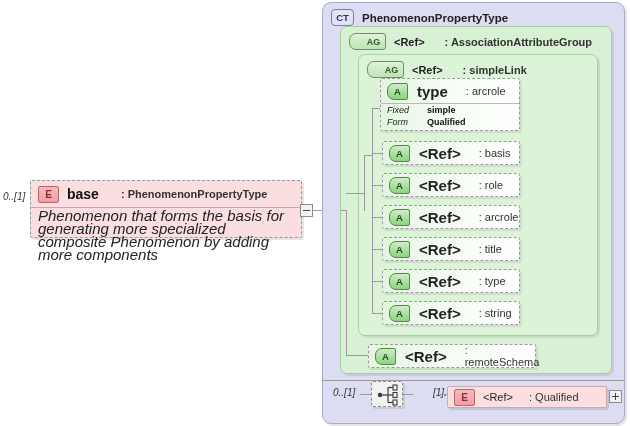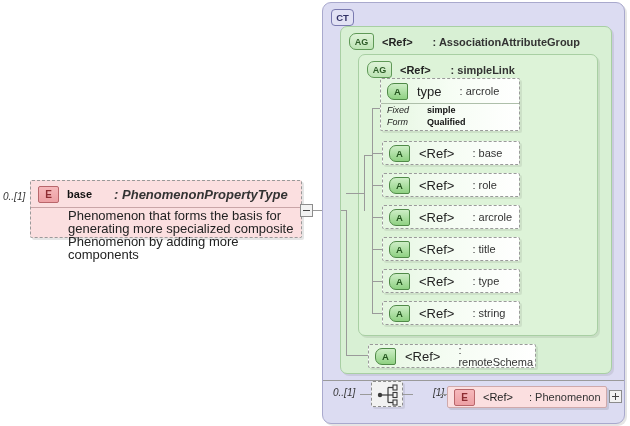--- a/index.html
+++ b/index.html
@@ -43,25 +43,25 @@
   .badge-e {
     width: 19px; height: 15px;
     background: linear-gradient(#f6b8bb,#eda0a4);
     border: 1px solid #b9666b;
     border-radius: 2px;
     color: #8d2c32;
     font-size: 10px; font-weight: bold;
     display: flex; align-items: center; justify-content: center;
     flex: none;
   }
-  #base-name  { margin-left: 8px; font-weight: bold; font-size: 11px; color: #111; }
-  #base-type  { margin-left: 22px; font-weight: bold; font-size: 13px; color: #333; font-style: italic; }
+  #base-name  { margin-left: 8px; font-weight: bold; font-size: 14px; color: #111; }
+  #base-type  { margin-left: 22px; font-weight: bold; font-size: 11px; color: #333; }
   #base-desc {
     position: absolute; left: 7px; right: 6px; top: 28px;
-    font-size: 13px; line-height: 13px; color: #222; margin-left: 30px;
+    font-style: italic; font-size: 15px; line-height: 13px; color: #222;
   }
 
   
   .expander {
     width: 13px; height: 13px;
     background: #f2f2f2;
     border: 1px solid #8c8c8c;
     display: flex; align-items: center; justify-content: center;
   }
   .expander span {
@@ -114,20 +114,21 @@
 
   .ag-head { position: absolute; left: 8px; top: 6px; display:flex; align-items:center; }
   .badge-ag {
     width: 23px; height: 15px;
     background: linear-gradient(#dff3d9,#bde4b4);
     border: 1px solid #5f9957;
     border-radius: 7px 3px 3px 7px;
     color: #2d5c28; font-size: 9px; font-weight: bold;
     display:flex; align-items:center; justify-content:center;
     flex:none;
+    padding-left:12px;
   }
   .ag-ref  { margin-left: 8px; font-weight: bold; font-size: 11px; color: #222; }
   .ag-type { margin-left: 20px; font-weight: bold; font-size: 11px; color: #333; text-align: center; }
 
   
   .attr-row {
     background: linear-gradient(to right,#e4f6e0 0%,#f4fcf2 45%,#ffffff 100%);
     border: 1px dashed #9a9a9a;
     border-radius: 2px;
     box-shadow: 2px 2px 0 rgba(0,0,0,.07);
@@ -137,21 +138,21 @@
   }
   .badge-a {
     width: 19px; height: 15px;
     background: linear-gradient(#cdeec6,#8fd182);
     border: 1px solid #4f8a47;
     border-radius: 7px 2px 2px 7px;
     color: #24551f; font-size: 9.5px; font-weight: bold;
     display:flex; align-items:center; justify-content:center;
     flex:none;
   }
-  .attr-name { margin-left: 9px; font-size: 13px; color: #222; }
+  .attr-name { margin-left: 9px; font-size: 15px; color: #222; font-weight: bold; }
   .attr-type { margin-left: 18px; font-size: 11px; color: #333; }
 
   
   #attr-type-box {
     left: 380px; top: 78px; width: 140px; height: 53px;
     background: linear-gradient(to right,#e4f6e0 0%,#f6fdf4 50%,#ffffff 100%);
     border: 1px dashed #9a9a9a;
     border-radius: 2px;
     box-shadow: 2px 2px 0 rgba(0,0,0,.07);
   }
@@ -206,20 +207,21 @@
 
 <div class="abs hline" style="left:302px; top:210px; width:6px;"></div>
 <div class="abs expander" style="left:300px; top:204px;">
     <span></span>
   </div>
 <div class="abs hline" style="left:313px; top:210px; width:28px;"></div>
 
 <div class="abs" id="ct-panel">
   <div id="ct-head">
     <div class="badge-ct">CT</div>
+    <div id="ct-title">PhenomenonPropertyType</div>
   </div>
 </div>
 
 <div class="abs ag-box" id="ag-outer">
   <div class="ag-head">
     <div class="badge-ag">AG</div>
     <div class="ag-ref">&lt;Ref&gt;</div>
     <div class="ag-type">: AssociationAttributeGroup</div>
   </div>
 </div>
@@ -260,21 +262,21 @@
     <div class="facet-key">Fixed</div>
     <div class="facet-val">simple</div>
     <div class="facet-key">Form</div>
     <div class="facet-val">Qualified</div>
   </div>
 </div>
 
 <div class="abs attr-row" style="left:382px; top:141px; width:138px;">
   <div class="badge-a">A</div>
   <div class="attr-name">&lt;Ref&gt;</div>
-  <div class="attr-type">: base</div>
+  <div class="attr-type">: basis</div>
 </div>
 
 <div class="abs attr-row" style="left:382px; top:173px; width:138px;">
   <div class="badge-a">A</div>
   <div class="attr-name">&lt;Ref&gt;</div>
   <div class="attr-type">: role</div>
 </div>
 
 <div class="abs attr-row" style="left:382px; top:205px; width:138px;">
   <div class="badge-a">A</div>
@@ -328,18 +330,18 @@
 
 <div class="abs hline" style="left:403px; top:394px; width:10px;"></div>
 
 <div class="abs card" style="left:433px; top:388px;">[1]..[1]</div>
 
 <div class="abs hline" style="left:440px; top:394px; width:8px;"></div>
 
 <div class="abs" id="phen-box">
   <div class="badge-e">E</div>
   <div class="phen-name">&lt;Ref&gt;</div>
-  <div class="phen-type">: Phenomenon</div>
+  <div class="phen-type">: Qualified</div>
 </div>
 
 <div class="abs expander plus" style="left:609px; top:390px;">
     <span></span>
   </div>
 
 </body></html>

